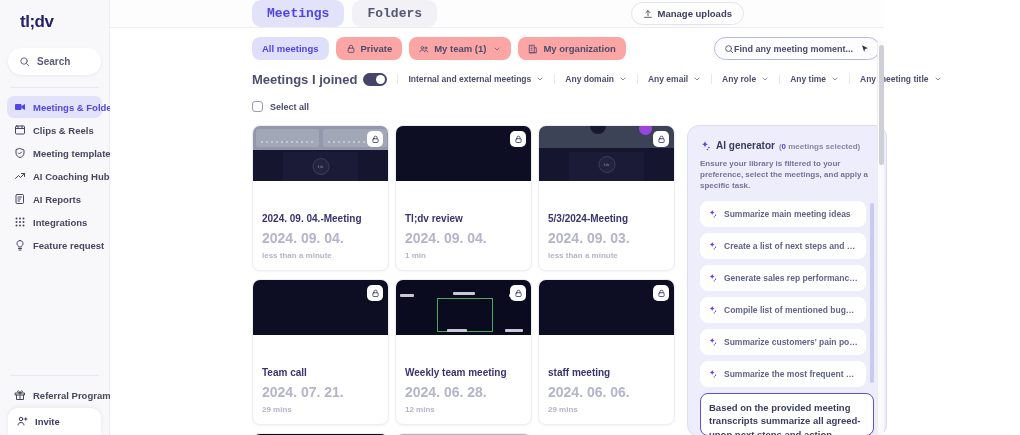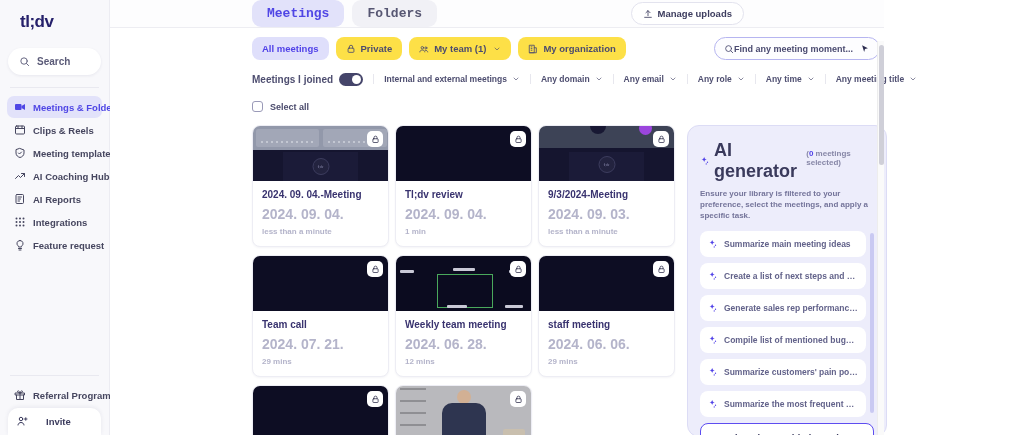--- a/index.html
+++ b/index.html
@@ -16,21 +16,21 @@
     color:#5b5b78; box-shadow:0 1px 3px rgba(40,40,90,.08); }
   .side-div { border-top:1px solid #e9e9f0; margin:2px 10px 8px 10px; }
   .side-item { display:flex; align-items:center; gap:7px; font-size:9.5px; font-weight:600;
     color:#46465f; padding:5px 7px; margin:0 7px 1px 7px; border-radius:7px; cursor:pointer; white-space:nowrap; }
   .side-item.active { background:#e2e2fa; color:#4f46e5; }
   .side-item .ic { display:inline-flex; width:12px; height:12px; flex-shrink:0; }
   .side-item .ic svg { width:12px; height:12px; }
   .side-spacer { flex:1; }
   .side-bottom { padding-bottom:0; }
   .invite-pill { background:#fff; margin:2px 8px 0 8px; border-radius:10px 10px 0 0;
-    box-shadow:0 -1px 4px rgba(40,40,90,.08); padding:7px 8px 8px 8px; display:flex; gap:18px;
+    box-shadow:0 -1px 4px rgba(40,40,90,.08); padding:7px 8px 8px 8px; display:flex; gap:7px;
     align-items:center; font-size:9.5px; font-weight:700; color:#3c3c5e; }
   .invite-pill .ic, .side-bottom .ic { display:inline-flex; width:12px; height:12px; }
   .invite-pill .ic svg { width:12px; height:12px; }
 
   
   .main { flex:1; display:flex; flex-direction:column; position:relative; background:#fff; }
   .topbar { height:41px; border-bottom:1px solid #ededf2; background:#fdfdfe;
     display:flex; align-items:center; padding-left:142px; padding-right:140px; }
   .tabs { display:flex; gap:8px;font-family:Liberation Mono, monospace; }
   .tab { font-size:13px; font-weight:700; padding:6px 15px; border-radius:9px;
@@ -38,33 +38,33 @@
   .tab.active { background:#e2e2fa; color:#5046e5; }
   .topbar-spacer { flex:1; }
   .btn-outline { display:flex; align-items:center; gap:5px; background:#fff; border:1px solid #e3e3ee;
     border-radius:14px; padding:5px 11px; font-size:9.5px; font-weight:700; color:#3c3c5e; cursor:pointer; }
   .btn-outline .ic { display:inline-flex; width:10px; height:10px; }
 
   .inner { margin-left:142px; width:628px; }
 
   .filter-row { display:flex; align-items:center; margin-top:9px; }
   .chips { display:flex; gap:7px; }
-  .chip { display:flex; align-items:center; gap:5px; background:#fde047; border-radius:8px;
+  .chip { display:flex; align-items:center; gap:5px; background:#fca5a5; border-radius:8px;
     padding:6px 10px; font-size:9.5px; font-weight:700; color:#4b4b6e; cursor:pointer; white-space:nowrap; }
   .chip.active { background:#dfdffb; color:#5142e8; }
   .chip .ic { display:inline-flex; width:10px; height:10px; }
   .chip .chev { display:none; width:8px; height:8px; margin-left:2px; }
   .chip.has-chev .chev { display:inline-flex; }
   .moment-search { margin-left:auto; display:flex; align-items:center; gap:0; width:166px; height:23px;
     border:1px solid #b6b5f0; border-radius:12px; background:#fdfdff; padding:0 9px;
     font-size:9px; font-weight:600; color:#4a4a70; }
   .moment-search .ic { display:inline-flex; width:10px; height:10px; color:#43436a; }
 
   .sub-filter-row { display:flex; align-items:center; margin-top:10px; height:18px; }
-  .joined { display:flex; align-items:center; gap:6px; font-size:10px; font-weight:700; color:#4e4e70;
+  .joined { display:flex; align-items:center; gap:6px; font-size:13px; font-weight:700; color:#4e4e70;
     padding-right:10px; white-space:nowrap; }
   .toggle { width:24px; height:13px; border-radius:8px; background:#45456a; position:relative; cursor:pointer; }
   .toggle .knob { position:absolute; right:2px; top:2px; width:9px; height:9px; border-radius:50%; background:#fff; }
   .dd { display:flex; align-items:center; gap:5px; font-size:8.5px; font-weight:700; color:#4e4e70;
     padding:0 10px; border-left:1px solid #e7e7ee; cursor:pointer; white-space:nowrap; }
   .dd .chev { display:inline-flex; width:8px; height:8px; }
 
   .select-all { display:flex; align-items:center; gap:7px; margin-top:13px; font-size:9px;
     font-weight:700; color:#4a4a6c; }
   .checkbox { width:11px; height:11px; border:1.5px solid #9a9ab8; border-radius:3px; background:#fff; cursor:pointer; }
@@ -117,30 +117,30 @@
   .v-photo .shelf { display:block; position:absolute; left:4px; top:2px; width:26px; height:50px;
     background:repeating-linear-gradient(#8f8f93 0 2px, transparent 2px 12px); }
   .v-photo .head { display:block; position:absolute; left:50%; top:4px; transform:translateX(-50%);
     width:14px; height:14px; border-radius:50%; background:#d2b094; }
   .v-photo .torso { display:block; position:absolute; left:50%; top:17px; transform:translateX(-50%);
     width:44px; height:40px; border-radius:10px 10px 0 0; background:#2e3550; }
   .v-photo .laptop { display:block; position:absolute; right:6px; bottom:0; width:22px; height:12px;
     background:#c9bfae; border-radius:2px 2px 0 0; }
   .card-info { padding:8px 9px 10px 9px; }
   .card-title { font-size:10px; font-weight:700; color:#39336f; white-space:nowrap;
-    overflow:hidden; text-overflow:ellipsis; }
+    overflow:hidden; text-overflow:ellipsis;margin-top:24px; }
   .card-date { font-size:14px; font-weight:600; color:#b4b4ca; margin-top:6px; }
   .card-dur { font-size:8px; font-weight:600; color:#b4b4ca; margin-top:5px; min-height:8px; }
 
   
   .ai-panel { width:200px; background:#ededfb; border:1px solid #dcdcf5; border-radius:12px;
     padding:14px 12px 12px 12px; position:relative; height:312px; }
   .ai-head { display:flex; align-items:baseline; gap:4px; }
   .ai-head .ic { display:inline-flex; width:12px; height:12px; color:#5142e8; align-self:center; }
-  .ai-title { font-size:18px; font-weight:800; color:#3a3a5c; }
+  .ai-title { font-size:10px; font-weight:800; color:#3a3a5c; }
   .ai-count { font-size:8px; font-weight:700; color:#8787a7; }
   .ai-count .num { color:#5142e8; }
   .ai-sub { font-size:8px; font-weight:600; color:#74749a; line-height:1.4; margin-top:6px; }
   .prompts { margin-top:9px; position:relative; padding-right:8px; }
   .prompt { display:flex; align-items:center; gap:6px; background:#fff; border-radius:8px;
     padding:8px 8px; font-size:8.5px; font-weight:600; color:#62628a; margin-bottom:6px;
     cursor:pointer; white-space:nowrap; overflow:hidden; }
   .prompt .ic { display:inline-flex; width:10px; height:10px; color:#5142e8; flex-shrink:0; }
   .prompt span:last-child { overflow:hidden; text-overflow:ellipsis; }
   .prompts .scroll { position:absolute; right:0; top:2px; bottom:4px; width:4px;
@@ -490,21 +490,21 @@
                 <span class="deco badge">tl;dv</span>
 
                 <span class="lock-badge">
                   <svg viewBox="0 0 24 24" fill="none" stroke="currentColor" stroke-width="2" stroke-linecap="round" stroke-linejoin="round">
                     <rect x="5" y="10" width="14" height="10" rx="2"></rect>
                     <path d="M8 10V7a4 4 0 0 1 8 0v3"></path>
                   </svg>
                 </span>
               </div>
               <div class="card-info">
-                <div class="card-title">9/3/2024-Meeting</div>
+                <div class="card-title">5/3/2024-Meeting</div>
                 <div class="card-date">2024. 09. 03.</div>
                 <div class="card-dur">less than a minute</div>
               </div>
             </div>
 
             <div class="card">
               <div class="thumb v-dark">
 
                 <span class="lock-badge">
                   <svg viewBox="0 0 24 24" fill="none" stroke="currentColor" stroke-width="2" stroke-linecap="round" stroke-linejoin="round">

